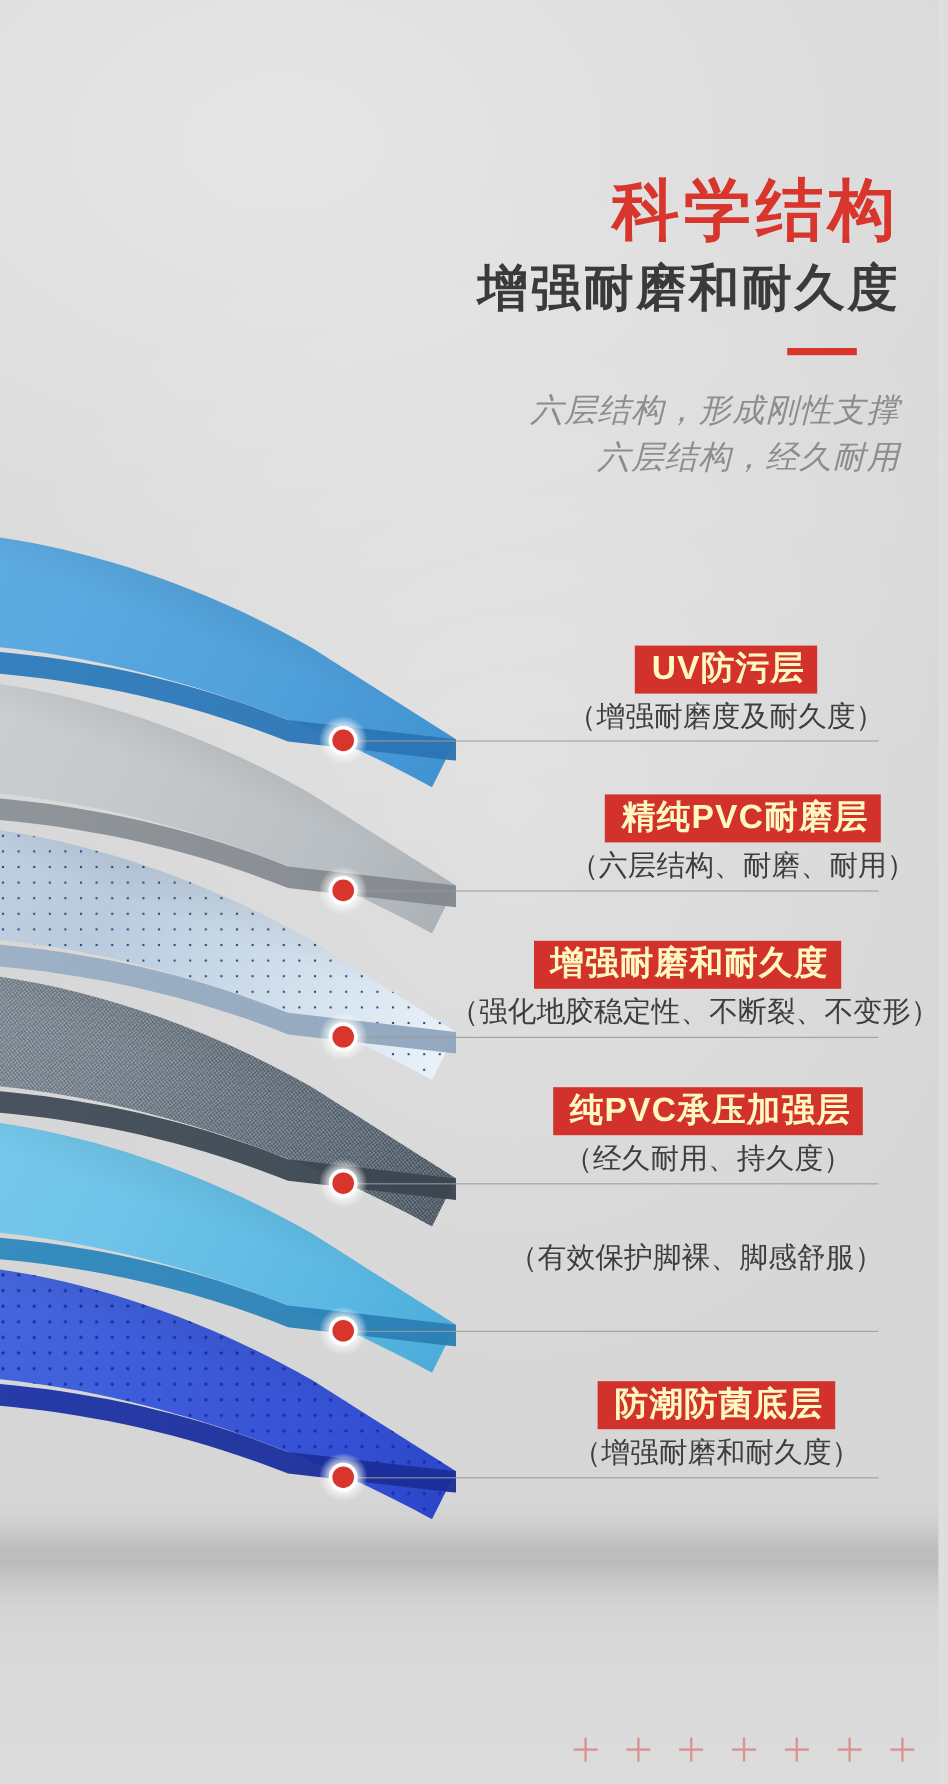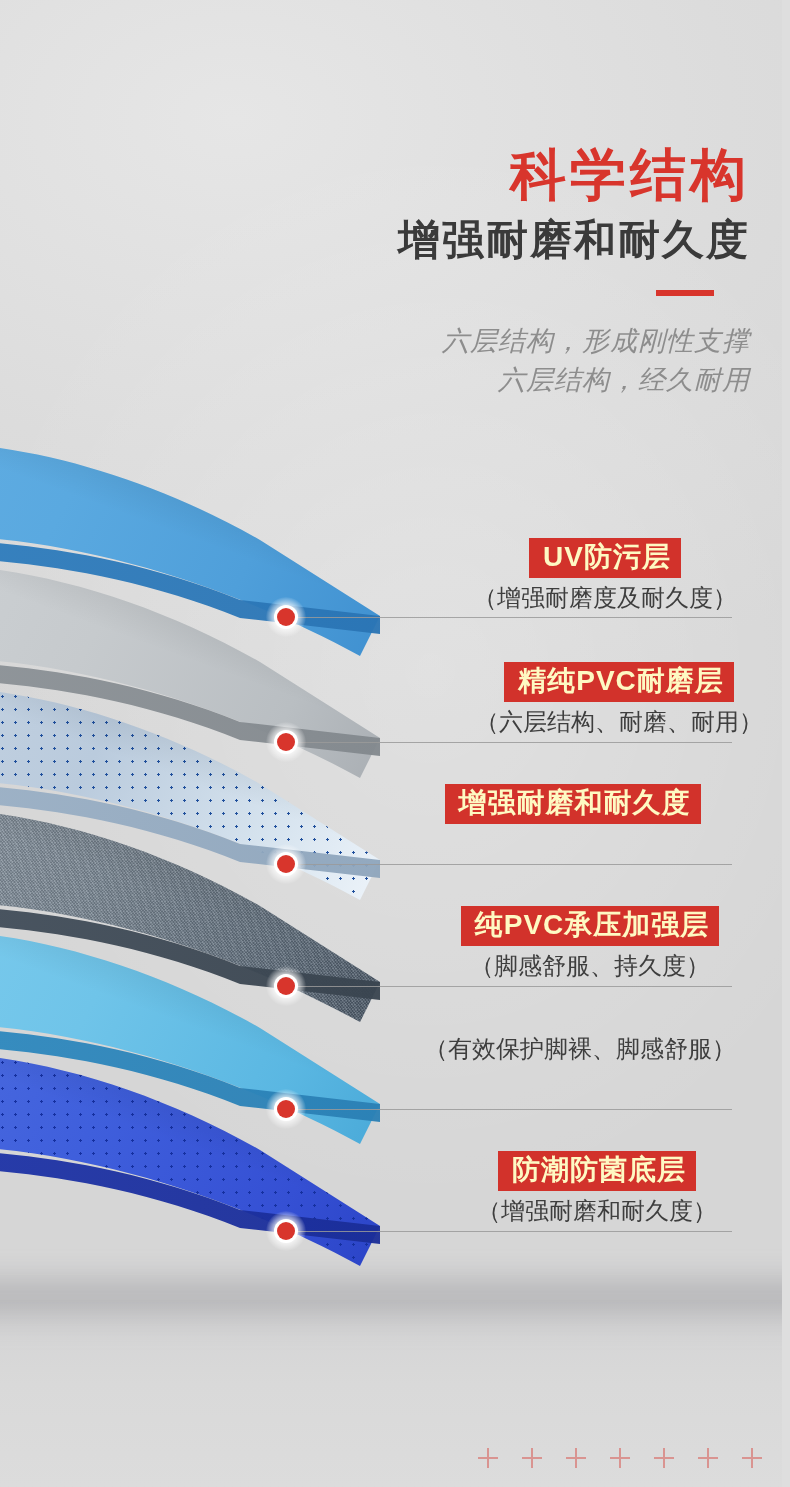--- a/index.html
+++ b/index.html
@@ -222,25 +222,26 @@
     <div class="caption">（增强耐磨度及耐久度）</div>
   </div>
 
   <div class="label" style="left:444px;top:662px;width:350px;">
     <div><span class="badge">精纯PVC耐磨层</span></div>
     <div class="caption">（六层结构、耐磨、耐用）</div>
   </div>
 
   <div class="label" style="left:375px;top:784px;width:395px;">
     <div><span class="badge">增强耐磨和耐久度</span></div>
+    <div class="caption">（强化地胶稳定性、不断裂、不变形）</div>
   </div>
 
   <div class="label" style="left:410px;top:906px;width:360px;">
     <div><span class="badge">纯PVC承压加强层</span></div>
-    <div class="caption">（脚感舒服、持久度）</div>
+    <div class="caption">（经久耐用、持久度）</div>
   </div>
 
   <div class="label" style="left:390px;top:1029px;width:380px;">
     <div class="caption">（有效保护脚裸、脚感舒服）</div>
   </div>
 
   <div class="label" style="left:432px;top:1151px;width:330px;text-align:center;">
     <div><span class="badge">防潮防菌底层</span></div>
     <div class="caption">（增强耐磨和耐久度）</div>
   </div>

